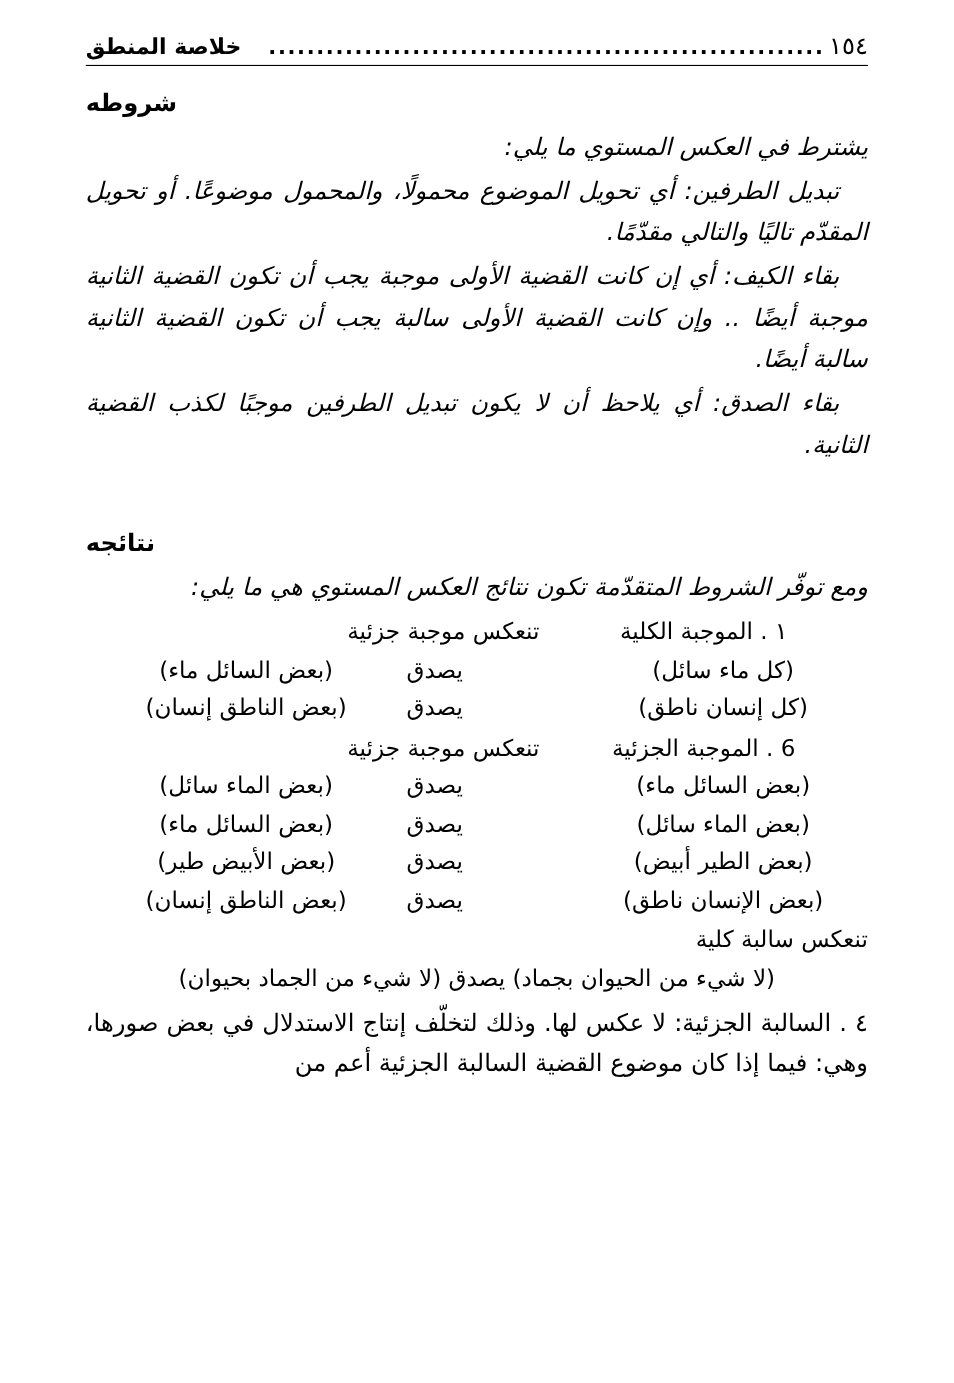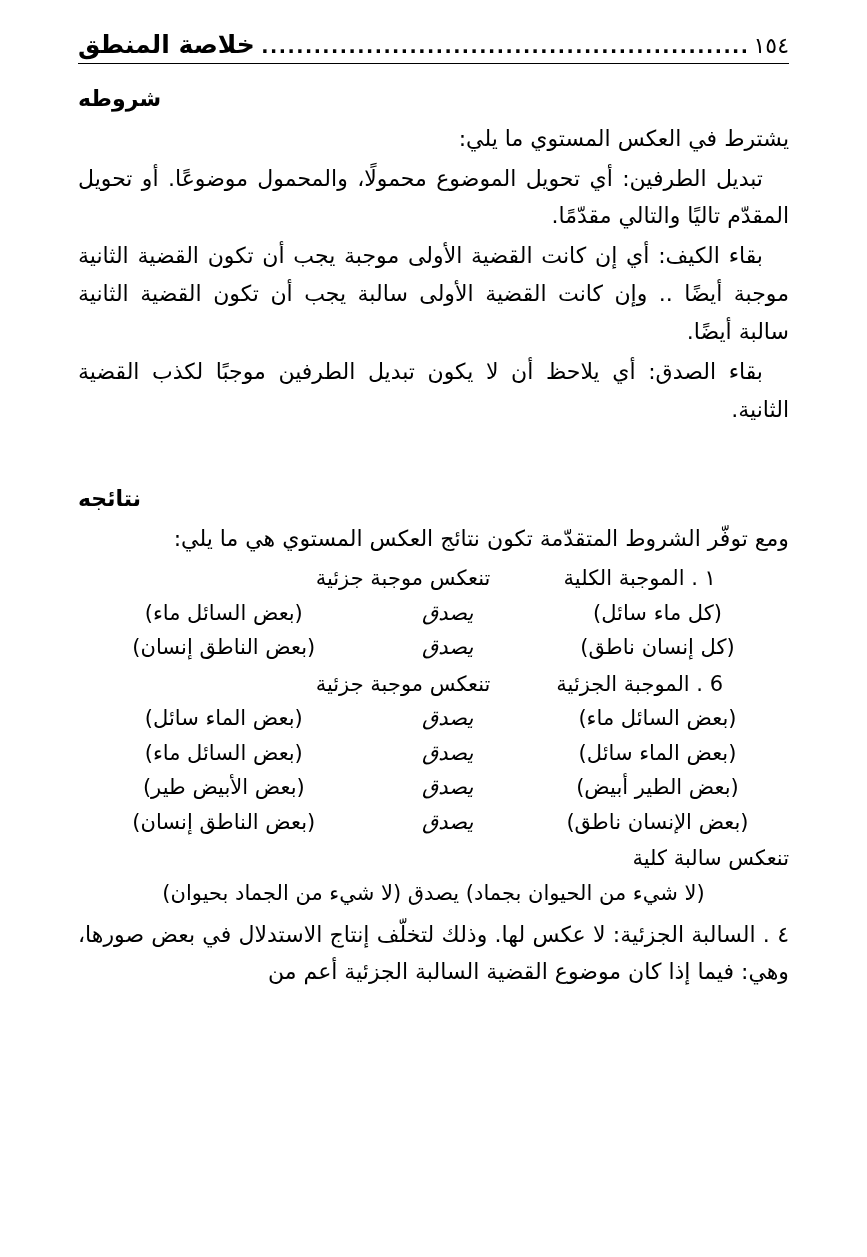--- a/index.html
+++ b/index.html
@@ -29,21 +29,21 @@
     justify-content: flex-start;
     font-size: 21px;
     font-weight: bold;
     padding-bottom: 4px;
     margin-bottom: 10px;
     border-bottom: 1.6px solid #000;
     width: 100%;
   }
   .header-title {
     white-space: nowrap;
-    font-size: 25px;
+    font-size: 20px;
     font-weight: bold;
   }
   .header-dots {
     flex: 1 1 auto;
     overflow: hidden;
     white-space: nowrap;
     font-size: 19px;
     letter-spacing: 1.5px;
     margin: 0 4px;
     line-height: 1;
@@ -65,20 +65,21 @@
     font-size: 22px;
     text-underline-offset: 4px;
     margin-top: 16px;
     margin-bottom: 2px;
     text-align: left;
   }
   .para {
     margin: 0 0 2px 0;
     text-align: justify;
     text-justify: inter-word;
+    font-style: italic;
   }
   .para-indent {
     text-indent: 26px;
   }
   .spacer-lg { height: 34px; }
 
   
   .results {
     margin-top: 4px;
     font-size: 21px;
@@ -105,23 +106,22 @@
     align-items: baseline;
     margin-top: 2px;
   }
   .cell-right {
     width: 37%;
     text-align: center;
     white-space: nowrap;
   }
   .cell-mid {
     width: 22%;
-    text-align: center;
-    white-space: nowrap;
-    font-style: italic;
+    text-align: left;
+    white-space: nowrap;
   }
   .cell-left {
     width: 41%;
     text-align: center;
     white-space: nowrap;
   }
   .single-line-center {
     text-align: center;
     margin-top: 2px;
   }

